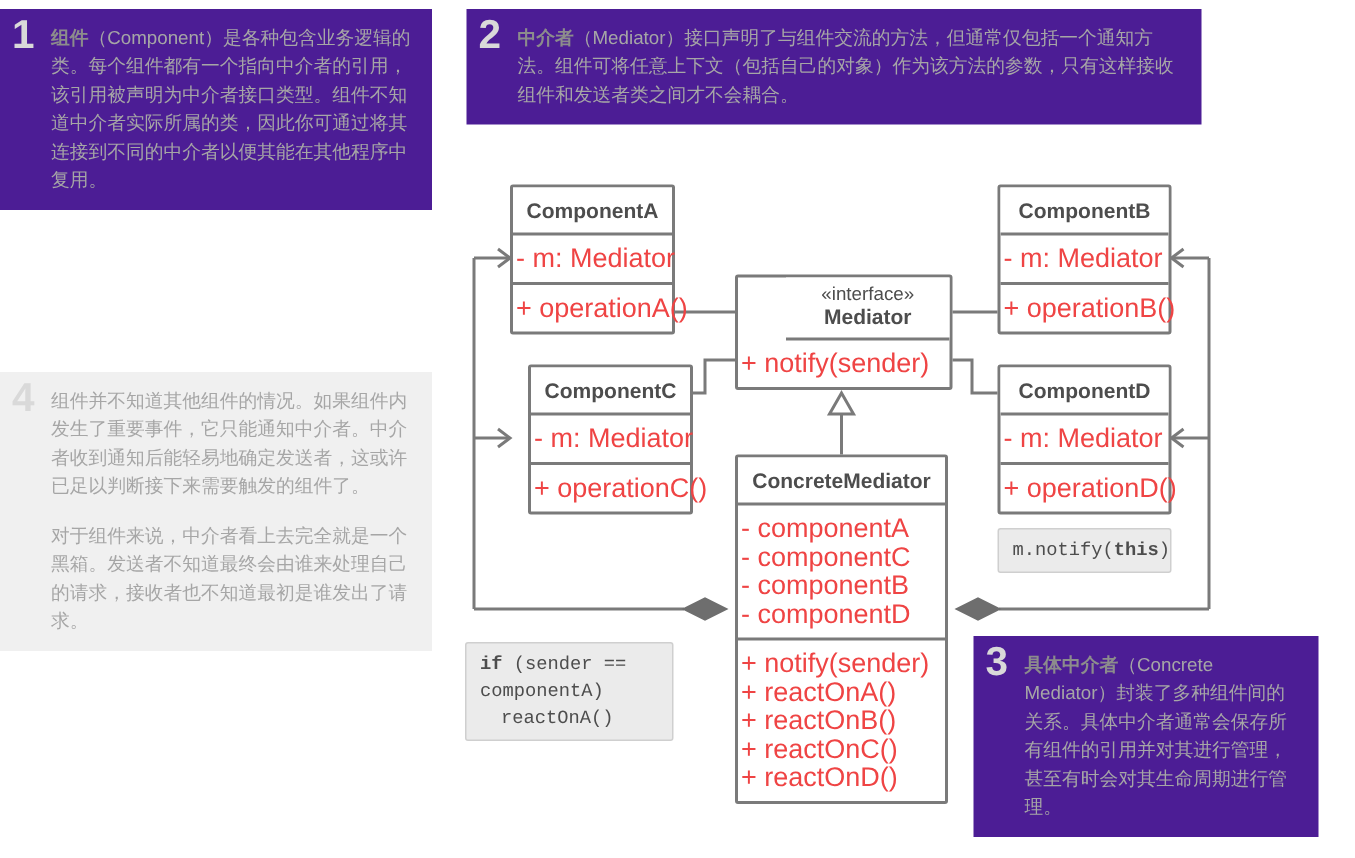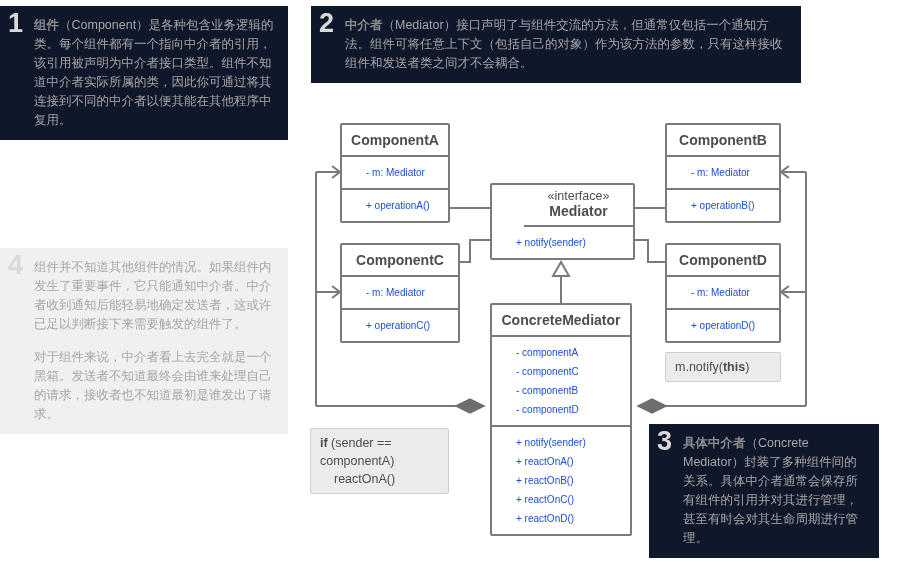--- a/index.html
+++ b/index.html
@@ -24,21 +24,21 @@
     left: 0;
     top: 0;
     width: 903px;
     height: 572px;
     pointer-events: none;
   }
 
   
   .note {
     position: absolute;
-    background: #0f172a;
+    background: #4c1d95;
     color: #a6a6a6;
     font-size: 12.5px;
     line-height: 19px;
     padding: 10px 12px 10px 34px;
     box-sizing: border-box;
   }
   .note .num {
     position: absolute;
     left: 8px;
     top: 2px;
@@ -81,50 +81,50 @@
     background: #fff;
     white-space: nowrap;
   }
   .cls .title .stereo {
     display: block;
     font-weight: normal;
     font-size: 12.5px;
     color: #4d4d4d;
   }
   .cls .sec {
-    padding: 6px 24px;
-    font-size: 10px;
-    color: #1d4ed8;
+    padding: 6px 2px;
+    font-size: 18px;
+    color: #ef4444;
     line-height: 19px;
   }
   .cls .sec + .sec {
     border-top: 2px solid #7a7a7a;
   }
   .cls .sec div {
     white-space: nowrap;
   }
 
   #compA { left: 340px; top: 123px; width: 110px; }
   #compB { left: 665px; top: 123px; width: 116px; }
-  #compC { left: 340px; top: 243px; width: 120px; }
+  #compC { left: 352px; top: 243px; width: 110px; }
   #compD { left: 665px; top: 243px; width: 116px; }
   #mediator { left: 490px; top: 183px; width: 145px; }
   #concrete { left: 490px; top: 303px; width: 142px; }
 
   #compA .title, #compB .title, #compC .title, #compD .title,
   #concrete .title { font-size: 14px; }
   #mediator .title { padding: 4px 2px 6px; margin-left: 32px; }
 
   
   .callout {
     position: absolute;
     background: #ebebeb;
     border: 1px solid #cfcfcf;
     color: #4d4d4d;
-    font-family: Liberation Sans, sans-serif;
+    font-family: Liberation Mono, monospace;
     font-size: 12.5px;
     line-height: 18px;
     padding: 5px 9px;
     box-sizing: border-box;
     border-radius: 2px;
   }
   .callout b { font-weight: bold; }
   #callout1 { left: 310px; top: 428px; width: 139px; }
   #callout2 { left: 665px; top: 352px; width: 116px; }
 </style>

